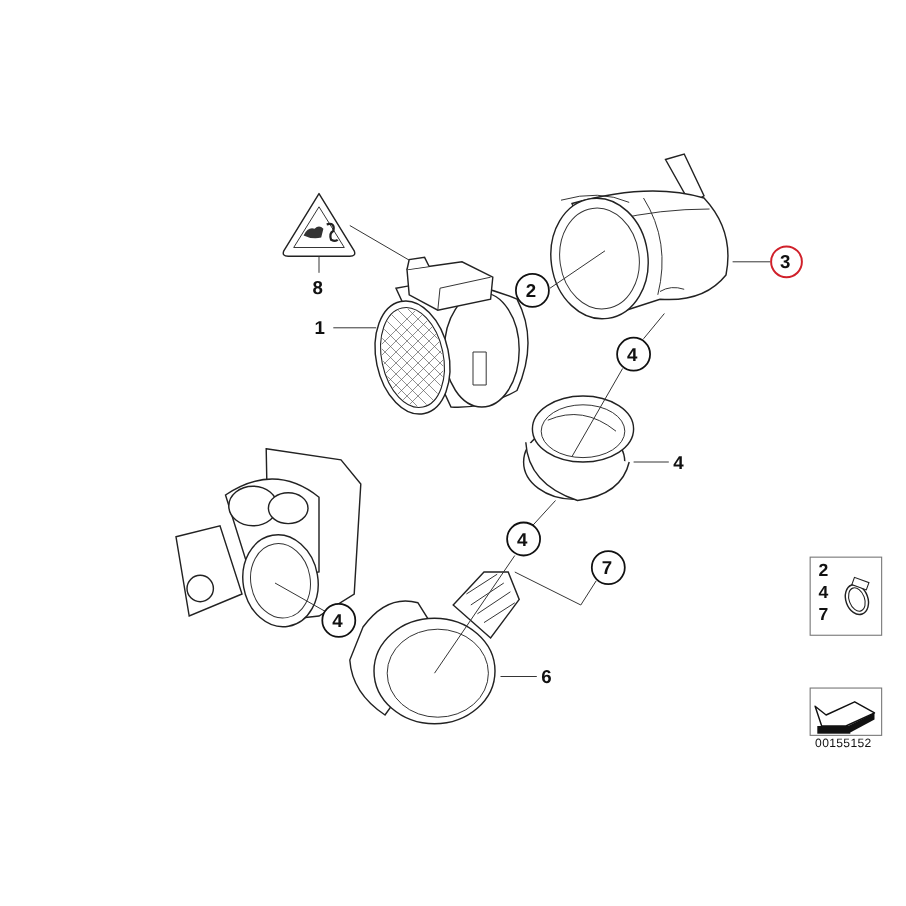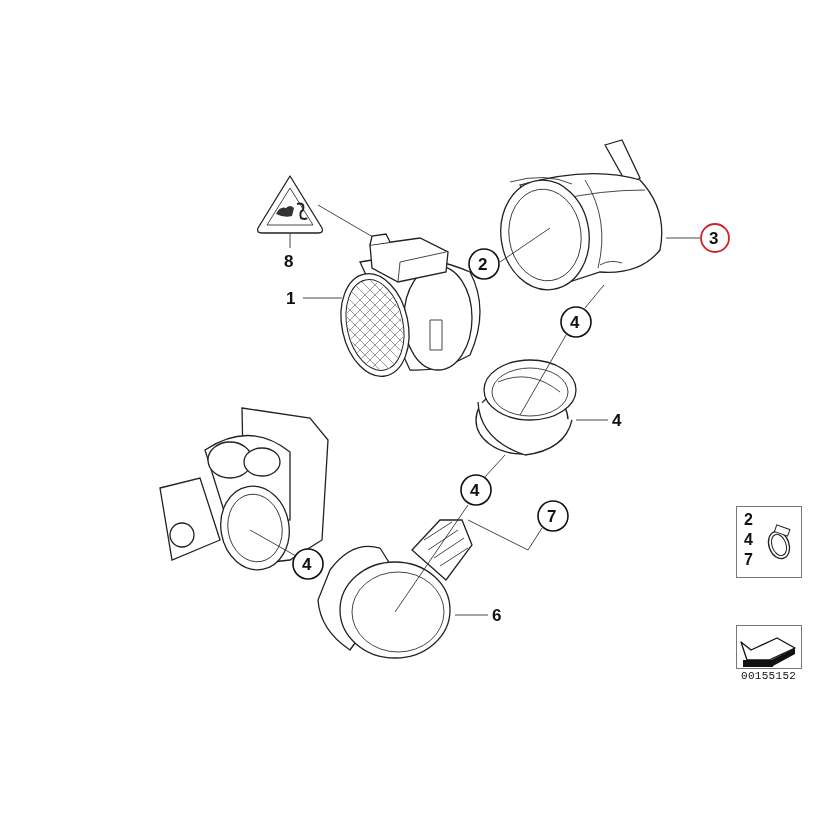--- a/index.html
+++ b/index.html
@@ -3,21 +3,21 @@
 <meta charset="utf-8">
 <style>
   html,body{margin:0;padding:0;background:#fff;}
   body{width:824px;height:824px;position:relative;overflow:hidden;font-family:"Liberation Sans",sans-serif;}
   svg{position:absolute;left:0;top:0;}
   .lbl{font-family:"Liberation Sans",sans-serif;font-weight:bold;font-size:17px;fill:#111;}
   .part{fill:#fff;stroke:#222;stroke-width:1.3;}
   .thin{fill:none;stroke:#333;stroke-width:0.9;}
   .lead{fill:none;stroke:#333;stroke-width:0.9;}
   .bubble{fill:#fff;stroke:#111;stroke-width:1.6;}
-  .code{position:absolute;left:741px;top:670px;font-size:11px;color:#111;letter-spacing:0.3px;font-family:Liberation Mono, monospace;}
+  .code{position:absolute;left:741px;top:670px;font-size:11px;color:#111;letter-spacing:0.3px;}
   .box{position:absolute;border:1px solid #777;background:#fff;}
   .clipnums{position:absolute;left:744px;top:510px;font-weight:bold;font-size:16px;line-height:20px;color:#111;}
 </style>
 </head>
 <body>
 
 <svg width="824" height="824" viewBox="0 0 824 824">
 
   <g>
     <path d="M290 176 L322 228 Q324 233 318 233 L262 233 Q256 233 258 228 Z" class="part" stroke-linejoin="round"></path>

